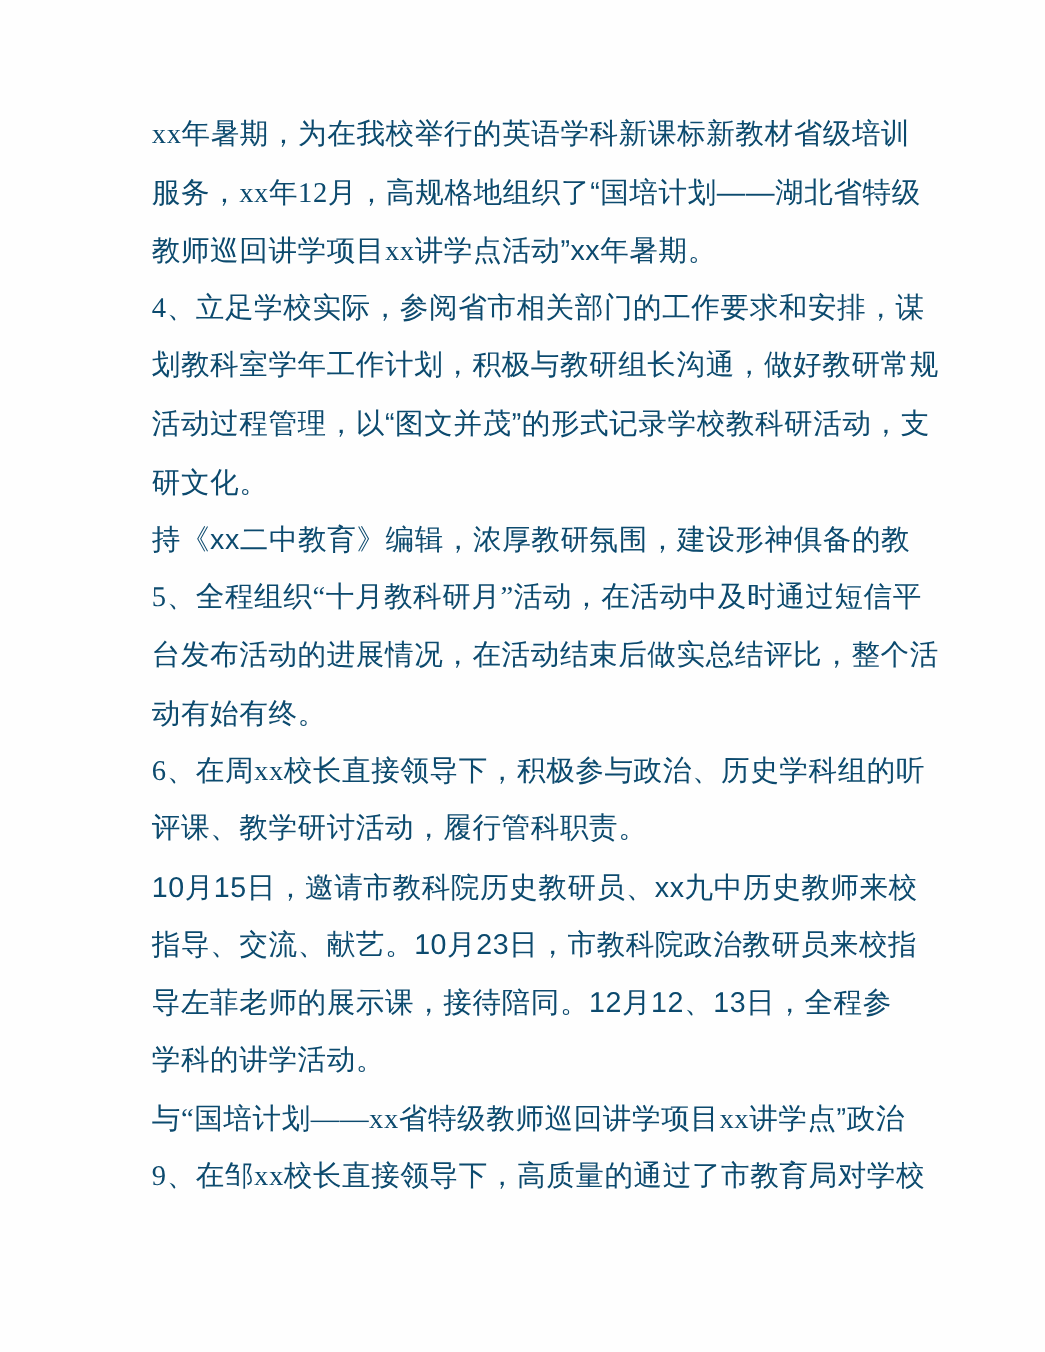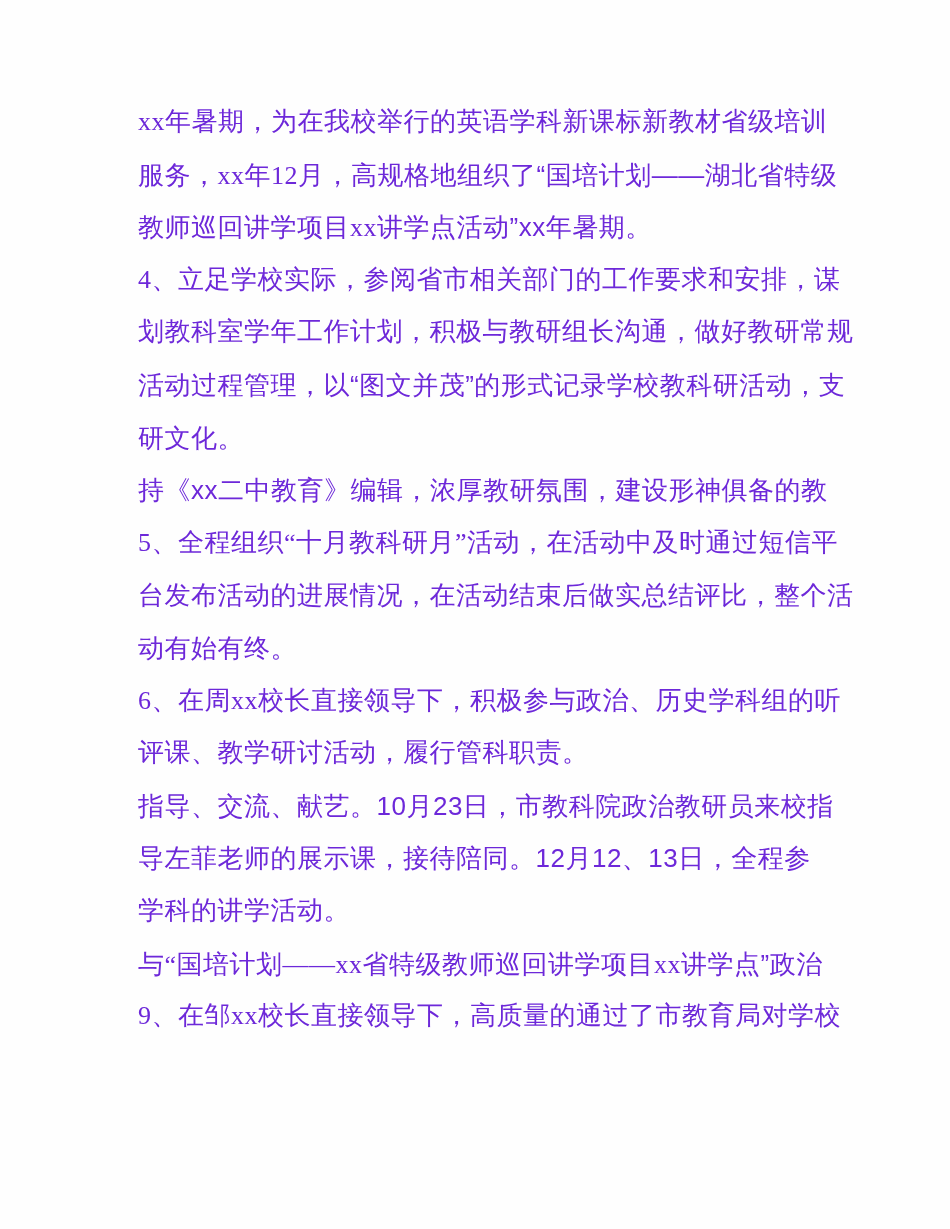--- a/index.html
+++ b/index.html
@@ -17,21 +17,21 @@
     overflow: hidden;
   }
   .doc-body {
     width: 682px;
   }
   .line {
     white-space: nowrap;
     height: 52.6px;
     line-height: 52.6px;
     font-size: 26px;
-    color: #6d28d9;
+    color: #0c4a6e;
     letter-spacing: 0.5px;
   }
   .seg { vertical-align: baseline; }
   .seg.serif {
     font-family: "Liberation Serif", "DejaVu Serif", serif;
     font-weight: 400;
   }
   .seg.sans {
     font-family: "Liberation Sans", "DejaVu Sans", sans-serif;
     font-weight: 500;
@@ -52,19 +52,20 @@
       <div class="line"><span class="seg serif">4、立足学校实际，参阅省市相关部门的工作要求和安排，谋</span></div>
       <div class="line"><span class="seg serif">划教科室学年工作计划，积极与教研组长沟通，做好教研常规</span></div>
       <div class="line"><span class="seg bold">活动过程管理，以“图文并茂”的形式记录学校教科研活动，支</span></div>
       <div class="line"><span class="seg bold">研文化。</span></div>
       <div class="line"><span class="seg bold">持《xx二中教育》编辑，浓厚教研氛围，建设形神俱备的教</span></div>
       <div class="line"><span class="seg serif">5、全程组织“十月教科研月”活动，在活动中及时通过短信平</span></div>
       <div class="line"><span class="seg bold">台发布活动的进展情况，在活动结束后做实总结评比，整个活</span></div>
       <div class="line"><span class="seg bold">动有始有终。</span></div>
       <div class="line"><span class="seg serif">6、在周xx校长直接领导下，积极参与政治、历史学科组的听</span></div>
       <div class="line"><span class="seg serif">评课、教学研讨活动，履行管科职责。</span></div>
+      <div class="line"><span class="seg sans">10月15日，邀请市教科院历史教研员、xx九中历史教师来校</span></div>
       <div class="line"><span class="seg serif">指导、交流、献艺。</span><span class="seg sans">10月23日，市教科院政治教研员来校指</span></div>
       <div class="line"><span class="seg serif">导左菲老师的展示课，接待陪同。</span><span class="seg bold">12月12、13日，全程参</span></div>
       <div class="line"><span class="seg serif">学科的讲学活动。</span></div>
       <div class="line"><span class="seg serif">与“国培计划——xx省特级教师巡回讲学项目xx</span><span class="seg bold">讲学点”政治</span></div>
       <div class="line"><span class="seg serif">9、在邹xx校长直接领导下，高质量的通过了市教育局对学校</span></div>
     </div>
 </div>
 
 </body></html>

